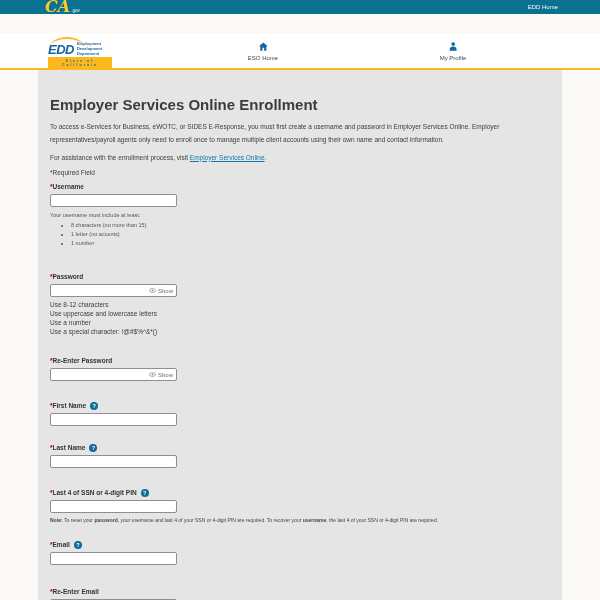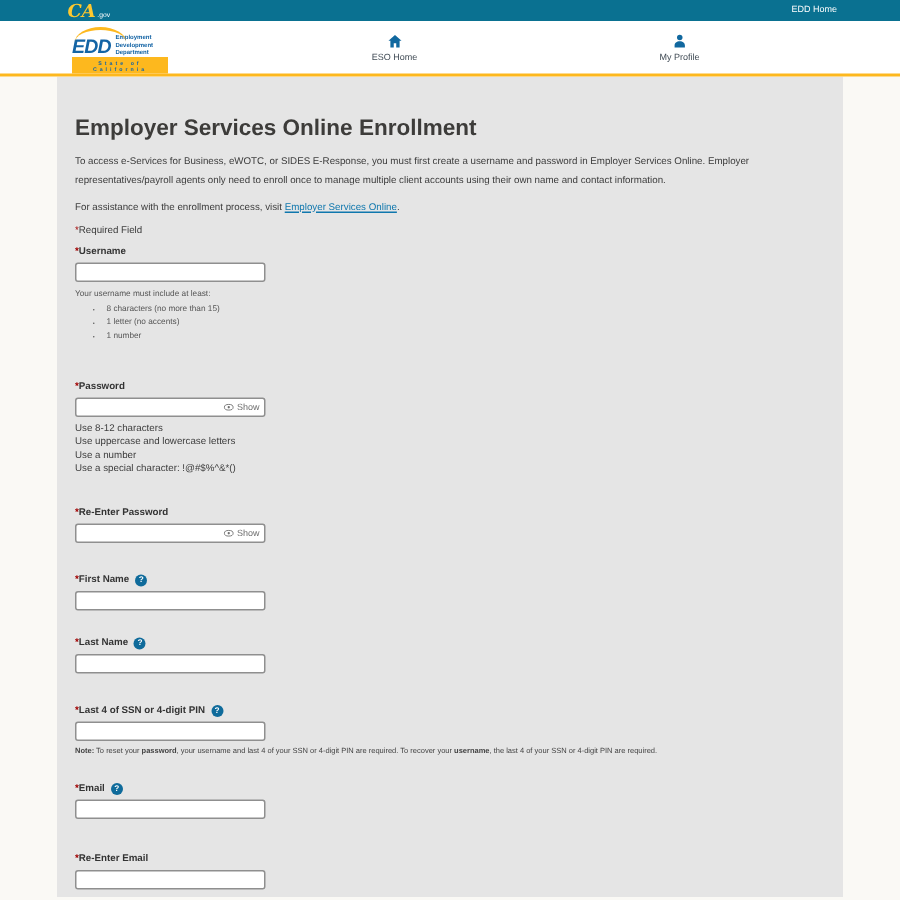--- a/index.html
+++ b/index.html
@@ -13,29 +13,30 @@
   }
   
   .topbar {
     height:14px; background:#0a7191;
     display:flex; align-items:center; justify-content:space-between;
     padding:0 42px 0 45px;
   }
   .cagov { display:flex; align-items:baseline; cursor:pointer; }
   .cagov .ca {
     font-family:"DejaVu Serif", serif; font-style:italic; font-weight:bold;
-    font-size:12px; line-height:10px; color:#fdc82f;
+    font-size:16px; line-height:10px; color:#fdc82f;
   }
   .cagov .gov { font-size:4.5px; color:#ffffff; margin-left:1px; }
   .edd-home-link { color:#ffffff; font-size:6px; text-decoration:none; }
 
   
   .header {
     height:37px; background:#ffffff; position:relative;
     border-bottom:2px solid #fdb81e;
+    margin-top:19px;
   }
   .eddlogo { position:absolute; left:48px; top:3px; width:64px; cursor:pointer; }
   .edd-top { display:flex; align-items:flex-end; gap:3px; position:relative; padding-top:5px; }
   .edd-arc {
     position:absolute; left:2px; top:1px; width:34px; height:10px;
     border-top:2px solid #fdb81e; border-radius:50% 50% 0 0 / 100% 100% 0 0;
   }
   .edd-word {
     color:#1464a5; font-weight:bold; font-style:italic;
     font-size:13px; line-height:12px; letter-spacing:-0.5px;

